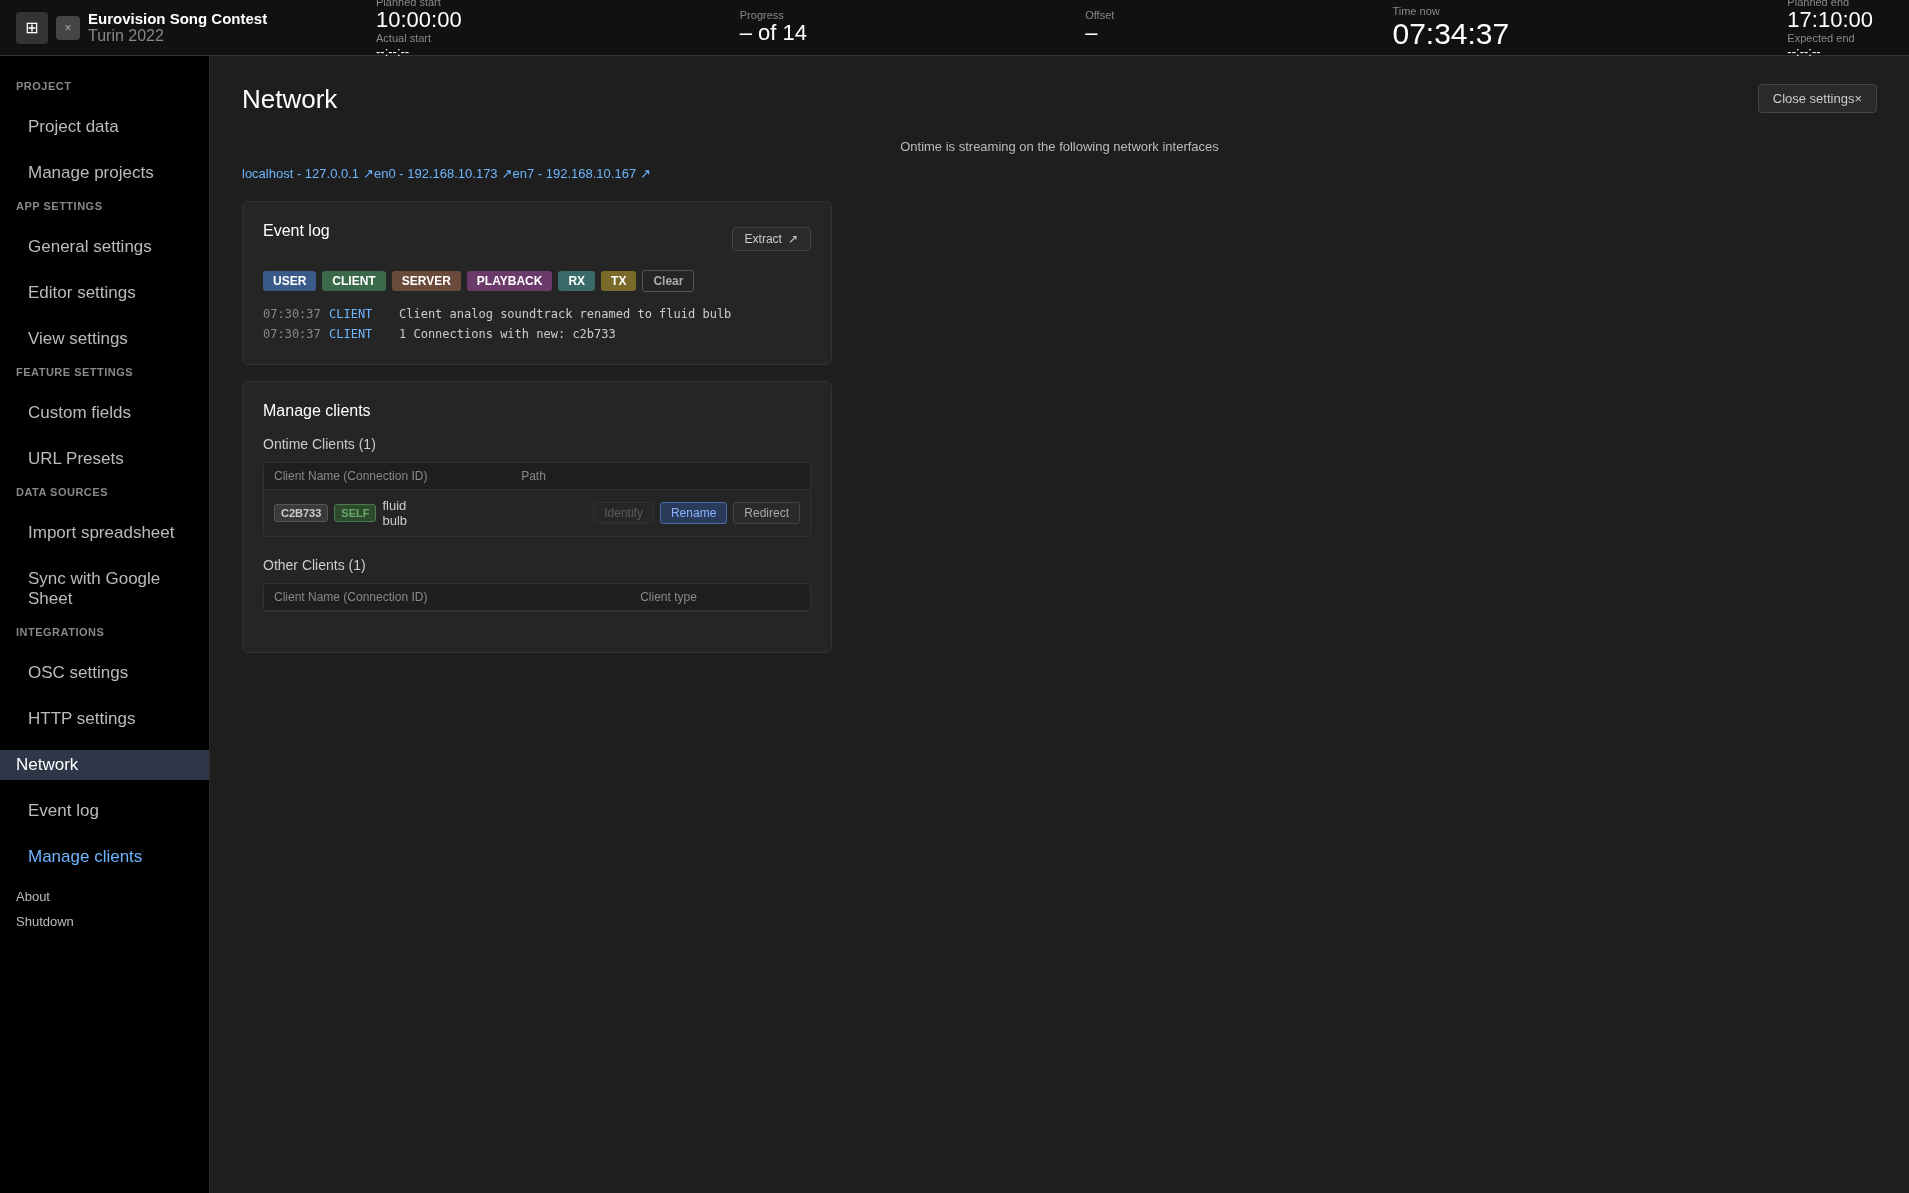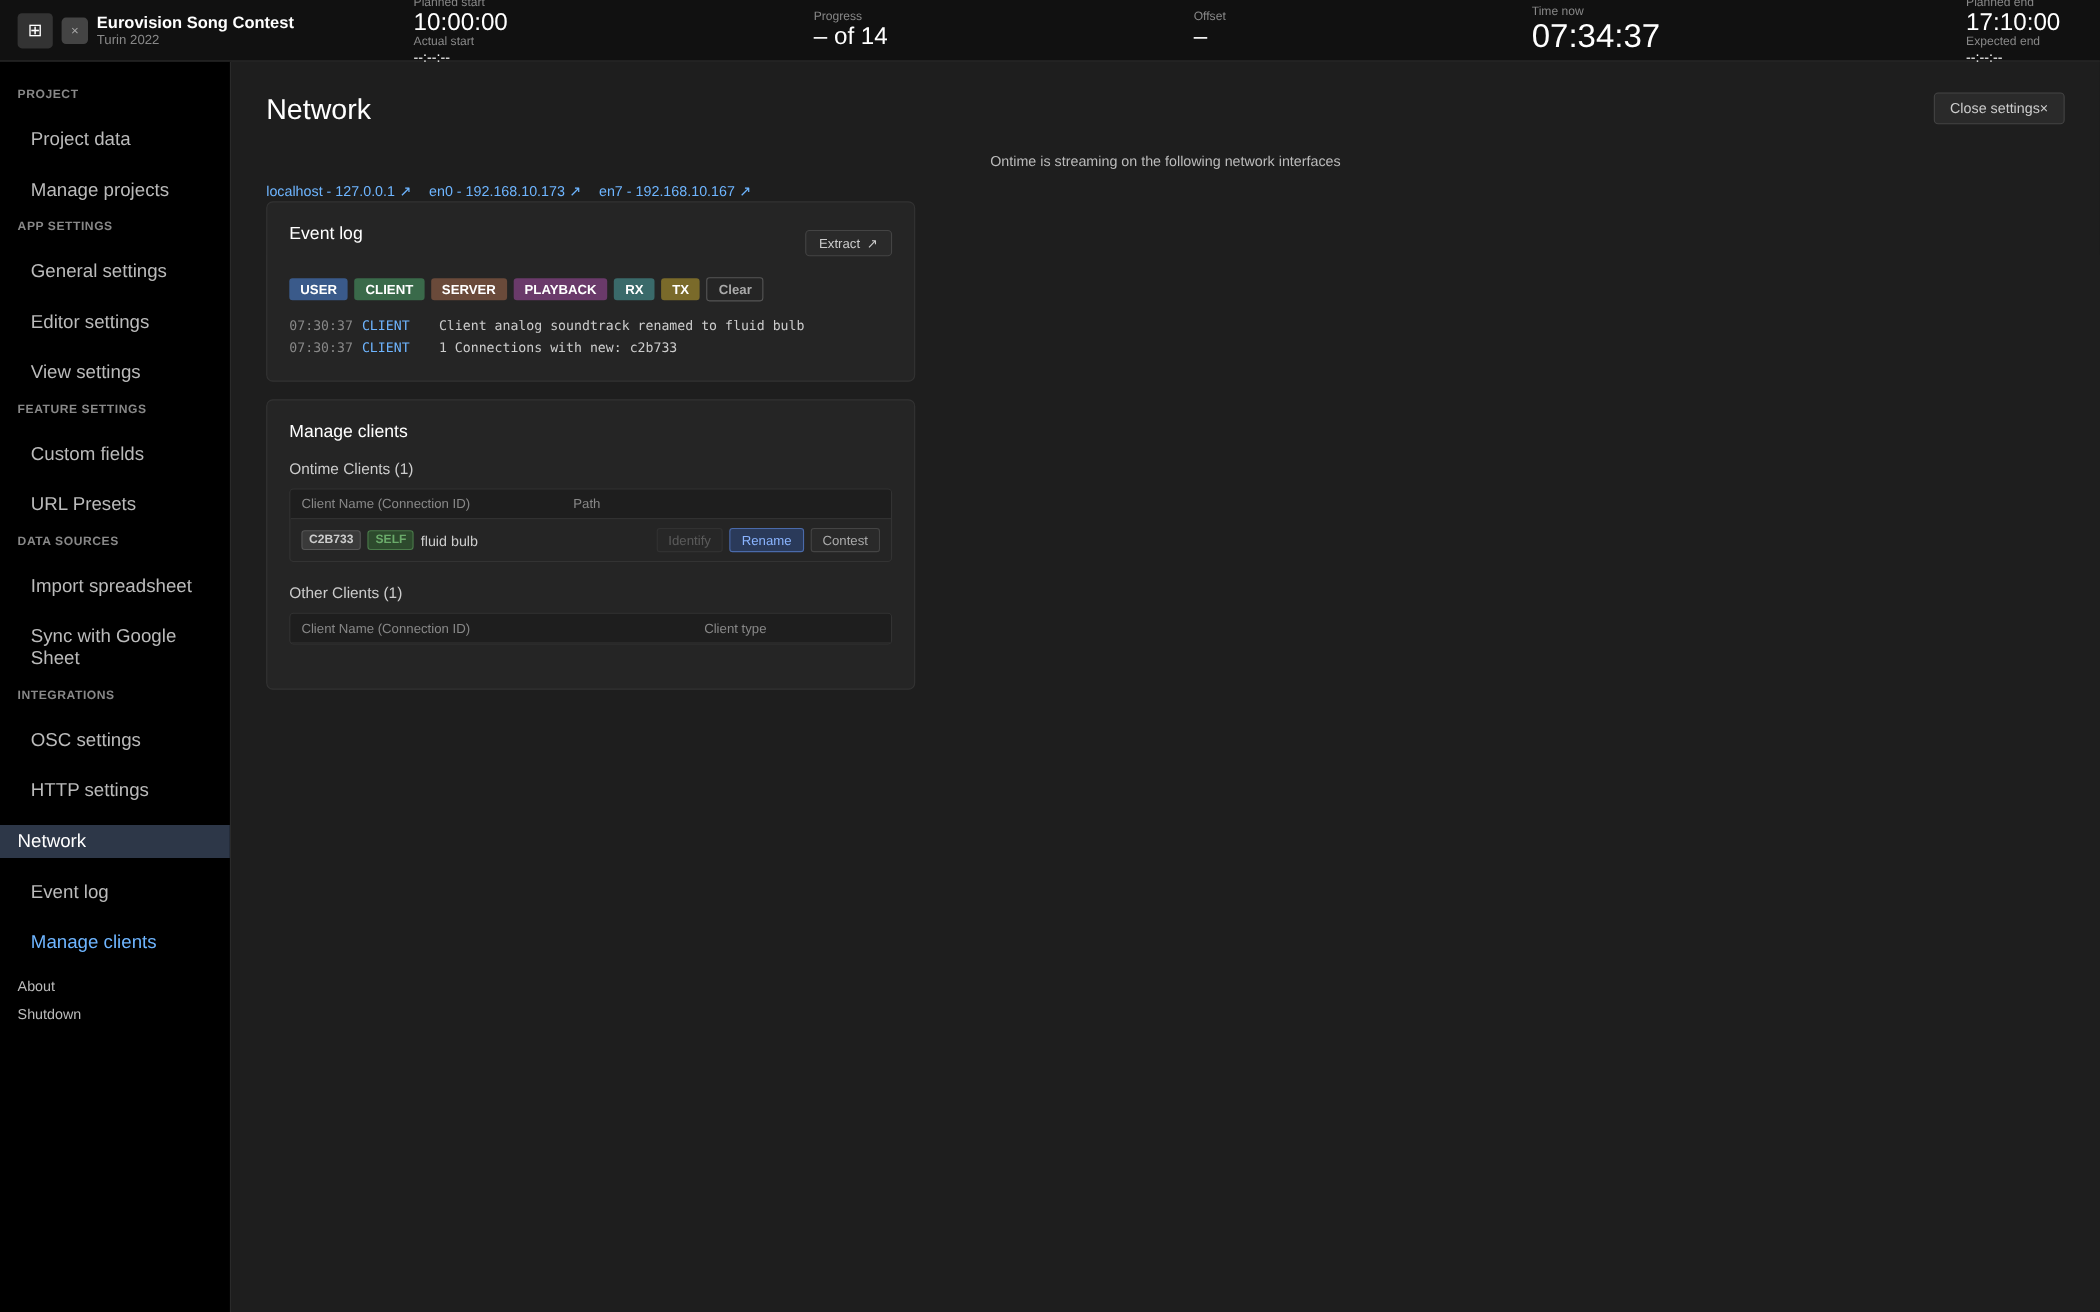--- a/index.html
+++ b/index.html
@@ -54,21 +54,21 @@
       color: #aaa;
       font-size: 12px;
     }
     .project-info h2 {
       color: #fff;
       font-size: 15px;
       font-weight: 600;
     }
     .project-info p {
       color: #888;
-      font-size: 12px;
+      font-size: 16px;
     }
     .topbar-stats {
       display: flex;
       flex: 1;
       justify-content: space-between;
       align-items: center;
       padding: 0 20px;
     }
     .stat-block {
       display: flex;
@@ -170,22 +170,21 @@
 
     
     .network-info {
       color: #bbb;
       font-size: 13px;
       margin-bottom: 12px;
       text-align: center;
     }
     .network-links {
       display: flex;
-      gap: 16px;
-      margin-bottom: 2px;
+      margin-bottom: 20px;
     }
     .network-link {
       color: #6eb5ff;
       text-decoration: none;
       font-size: 13px;
       cursor: pointer;
       display: flex;
       align-items: center;
       gap: 4px;
     }
@@ -472,21 +471,21 @@
           <div class="clients-table-row">
             <div class="col-name">
               <span class="tag tag-id">C2B733</span>
               <span class="tag tag-self">SELF</span>
               <span>fluid bulb</span>
             </div>
             <div class="col-path"></div>
             <div class="col-actions">
               <button class="action-btn" disabled="">Identify</button>
               <button class="action-btn primary">Rename</button>
-              <button class="action-btn">Contest</button>
+              <button class="action-btn">Redirect</button>
             </div>
           </div>
         </div>
       </div>
 
       
       <div class="clients-section">
         <div class="clients-section-title">Other Clients (1)</div>
         <div class="clients-table">
           <div class="clients-table-header">

